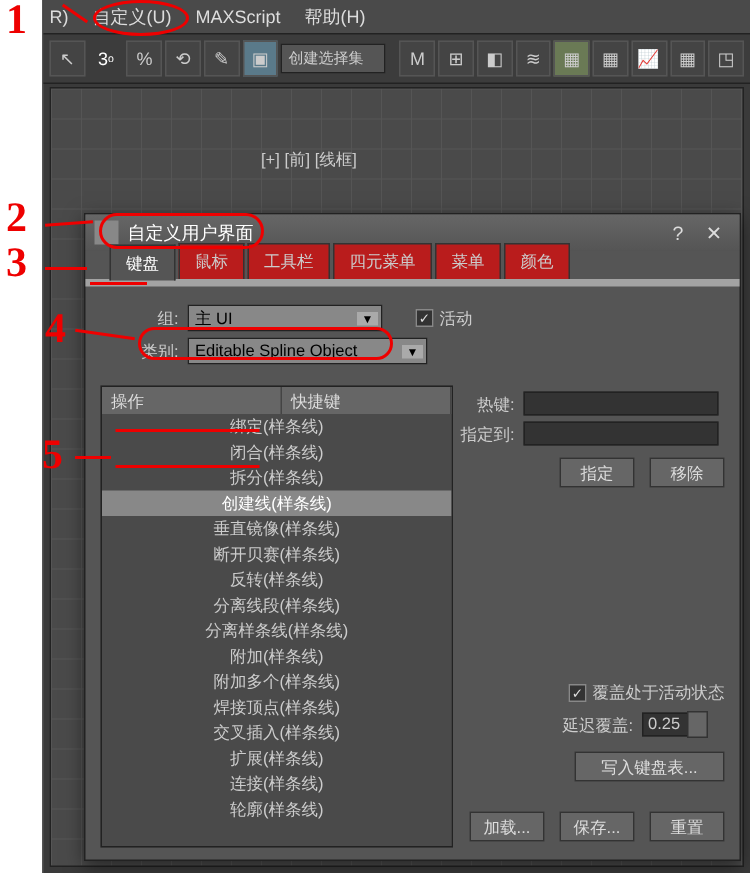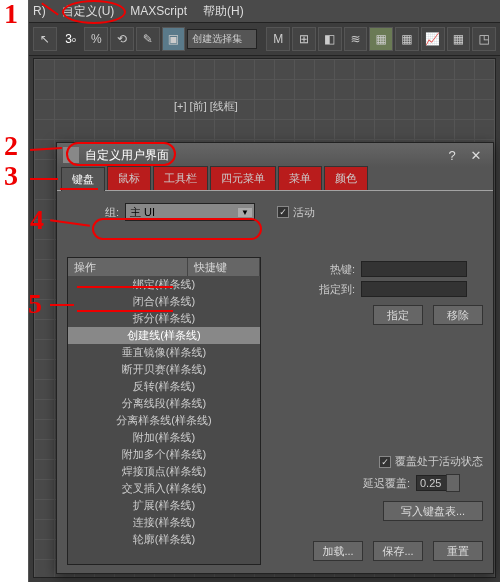--- a/index.html
+++ b/index.html
@@ -65,22 +65,22 @@
     color: #fff; font-size: 12px;
   }
   .titlebar .spacer { flex: 1; }
   .titlebar .tbicon { width: 16px; height: 16px; background:#888; margin-right:6px; }
   .titlebar .wbtn {
     width: 22px; height: 18px; display:flex;align-items:center;justify-content:center;
     color:#ddd; font-size:13px; margin-left:2px;
   }
   .tabs {
     height: 24px; display: flex; align-items: flex-end;
-    border-bottom: 1px solid #a3a3a3; background:#555;
-    gap: 0; padding-left: 4px;
+    border-bottom: 5px solid #a3a3a3; background:#555;
+    gap: 0; padding-left: 16px;
   }
   .tab {
     padding: 4px 10px; font-size: 11px; color:#ccc;
     background:#b91c1c; border:1px solid #333; border-bottom:none;
     margin-right:2px;
   }
   .tab.active { background:#555; color:#fff; position:relative; top:1px; }
   .content {
     flex:1; padding: 8px 10px; position: relative;
   }
@@ -92,39 +92,39 @@
     font-size:11px; position:relative;
   }
   .combo::after {
     content:"▼"; position:absolute; right:2px; font-size:8px;
     background:#aaa; width:14px; text-align:center; color:#000;
   }
   .checkbox { display:flex; align-items:center; gap:4px; color:#ccc; }
   .chk { width:12px;height:12px;background:#333;border:1px solid #888;
          display:flex;align-items:center;justify-content:center;font-size:9px;color:#ddd; }
   .listwrap {
-    position:absolute; left:10px; top:66px; width:194px; bottom:8px;
+    position:absolute; left:10px; top:66px; width:235px; bottom:8px;
     background:#4a4a4a; border:1px solid #222;
   }
   .listhdr {
     height:18px; display:flex; background:#666; color:#ddd; font-size:11px;
   }
   .listhdr div { padding:2px 6px; border-right:1px solid #444; }
   .listbody {
     position:absolute; top:18px; left:0; right:0; bottom:0;
     overflow-y:auto; background:#4a4a4a;text-align:center;
   }
   .li {
     padding:1px 6px; color:#ccc; font-size:11px; white-space:nowrap;
   }
   .li.sel { background:#888; color:#fff; }
   .right {
     position:absolute; left:232px; top:66px; right:10px; bottom:8px;
   }
-  .field { display:flex; align-items:flex-end; gap:6px; margin:4px 16px; }
+  .field { display:flex; align-items:flex-end; gap:6px; margin:4px 4px; }
   .field .flbl { width:50px; text-align:right; }
   .txtbox { flex:1; height:16px; background:#333; border:1px solid #222; }
   .btn {
     height:20px; min-width:50px; padding:0 8px;
     background:#666; border:1px solid #333; color:#ddd;
     display:inline-flex; align-items:center; justify-content:center;
     font-size:11px;
   }
   .btnrow { display:flex; gap:10px; justify-content:flex-end; margin-top:8px; }
   .bottom { position:absolute; bottom:4px; right:0; left:0; }
@@ -202,20 +202,26 @@
       <span class="lbl">组:</span>
       <div class="combo" style="width:130px">
         <span>主 UI</span>
       </div>
       <span style="width:10px"></span>
       <div class="checkbox">
         <span class="chk">✓</span>
         <span>活动</span>
       </div>
     </div>
+    <div class="row" style="margin-left:20px">
+      <span class="lbl">类别:</span>
+      <div class="combo" style="width:160px">
+        <span>Editable Spline Object</span>
+      </div>
+    </div>
 
     <div class="listwrap">
       <div class="listhdr">
         <div style="width:120px">操作</div>
         <div style="flex:1">快捷键</div>
       </div>
       <div class="listbody" id="listbody">
           <div class="li">绑定(样条线)</div>
           <div class="li">闭合(样条线)</div>
           <div class="li">拆分(样条线)</div>

